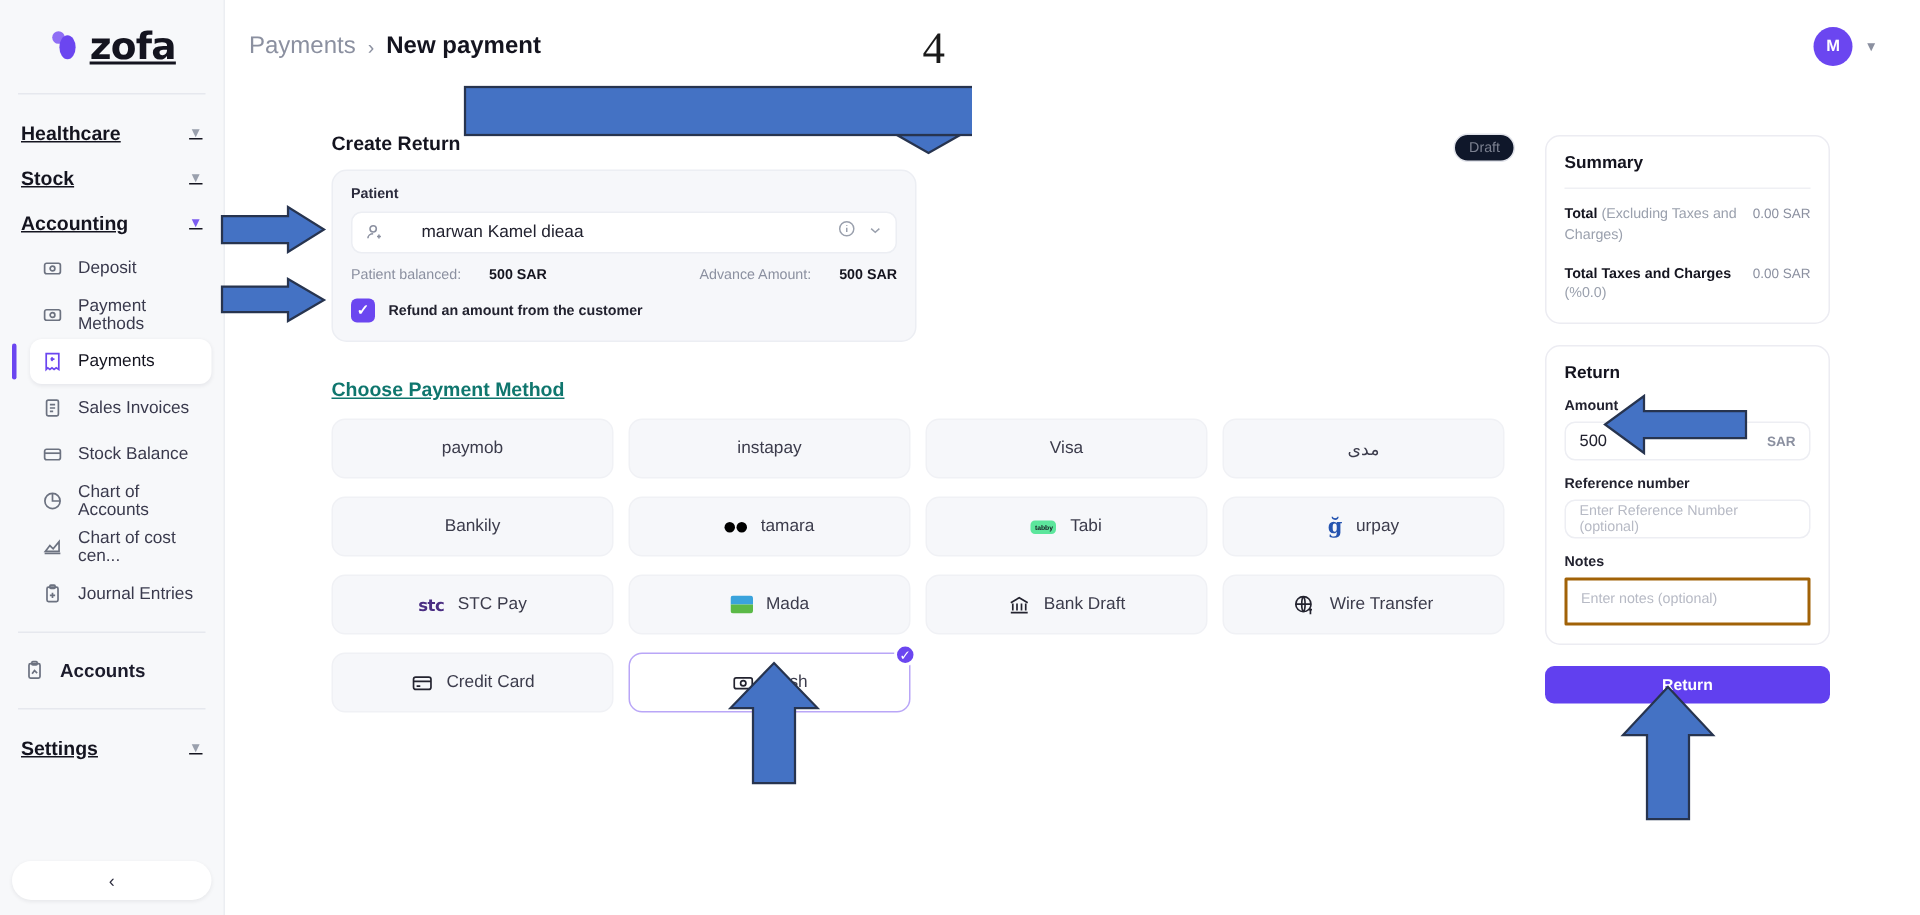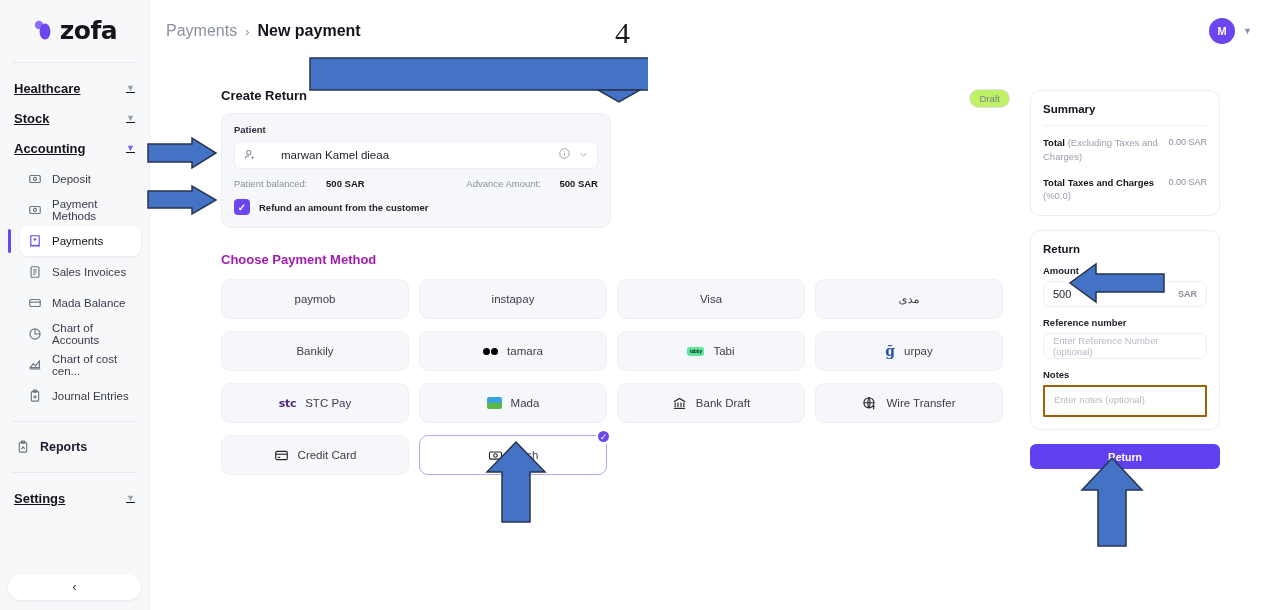--- a/index.html
+++ b/index.html
@@ -15,21 +15,21 @@
   .sidebar {
     width: 150px; height: 610px;
     background: #f7f8fa;
     border-right: 1px solid #eceef2;
     padding: 0 8px;
     position: relative;
     flex: 0 0 150px;
   }
   .logo-row { display: flex; align-items: center; justify-content: center; height: 52px; padding-top: 8px; }
   .logo-mark { width: 24px; height: 24px; position: relative; margin-right: 4px; }
-  .logo-text { font-size: 25px; font-weight: 700; letter-spacing: -.5px; color: #14141f; position: relative; font-family: "DejaVu Sans", sans-serif; }
+  .logo-text { font-size: 25px; font-weight: 700; letter-spacing: -.5px; color: #14141f; position: relative; font-family: "DejaVu Sans", sans-serif; text-decoration: underline; }
 
   .nav-item {
     display: flex; align-items: center; gap: 10px;
     height: 30px; padding: 0 8px; margin: 2px 0;
     border-radius: 8px; cursor: pointer;
     font-size: 12.5px; color: #1b1b2b; font-weight: 700;
   }
   .nav-item.dash { margin-top: 2px; }
   .divider { height: 1px; background: #e6e8ee; margin: 10px 4px; }
 
@@ -85,21 +85,21 @@
 
   .content { display: flex; padding: 0 26px 0 16px; gap: 18px; }
   .col-left { width: 846px; flex: 0 0 846px; position: relative; }
   .col-right { width: 190px; flex: 0 0 190px; }
 
   .section-title { font-size: 13px; font-weight: 700; color: #14141f; margin: 26px 0 10px 55px; }
 
   .draft-badge {
     position: absolute; right: 2px; top: 27px;
     border: 1px solid #e1e3ea; border-radius: 11px;
-    font-size: 9.5px; color: #7b8090; padding: 3px 9px; background: #bef264;
+    font-size: 9.5px; color: #7b8090; padding: 3px 9px; background: #0f172a;
   }
 
   .patient-card {
     margin-left: 55px; width: 390px;
     background: #f6f7fa; border: 1px solid #eceef3;
     border-radius: 10px; padding: 10px 12px 12px;
   }
   .f-label { font-size: 9.5px; font-weight: 700; color: #2b2b3d; margin-bottom: 6px; }
   .patient-input {
     height: 28px; background: #fff; border: 1px solid #eceef3; border-radius: 7px;
@@ -114,21 +114,21 @@
   .balrow .right { margin-left: auto; }
 
   .checkrow { display: flex; align-items: center; gap: 9px; margin-top: 10px; cursor: pointer; }
   .checkbox {
     width: 16px; height: 16px; border-radius: 4px; background: #6b46f0;
     display: flex; align-items: center; justify-content: center;
     color: #fff; font-size: 10px; font-weight: 700;
   }
   .checklabel { font-size: 9.5px; font-weight: 700; color: #22222f; }
 
-  .pm-title { font-size: 13px; font-weight: 700; color: #a21caf; margin: 24px 0 12px 55px; }
+  .pm-title { font-size: 13px; font-weight: 700; color: #0f766e; margin: 24px 0 12px 55px; text-decoration: underline; }
 
   .pm-grid {
     margin-left: 55px; display: grid;
     grid-template-columns: repeat(4, 188px); gap: 12px 10px;
   }
   .pm-card {
     height: 40px; background: #f6f7fa; border: 1px solid #f0f1f5;
     border-radius: 9px; display: flex; align-items: center; justify-content: center;
     gap: 9px; cursor: pointer; position: relative;
     font-size: 11.5px; color: #3c3c4c;
@@ -260,21 +260,21 @@
       <span>Sales Invoices</span>
     </div>
 
     <div class="sub-item">
       <span class="ico">
         <svg viewBox="0 0 16 16" fill="none" stroke="currentColor" stroke-width="1.3">
           <rect x="2" y="4" width="12" height="8" rx="1.5"></rect>
             <path d="M2 7h12"></path>
         </svg>
       </span>
-      <span>Mada Balance</span>
+      <span>Stock Balance</span>
     </div>
 
     <div class="sub-item">
       <span class="ico">
         <svg viewBox="0 0 16 16" fill="none" stroke="currentColor" stroke-width="1.3">
           <circle cx="8" cy="8" r="5.8"></circle>
             <path d="M8 2.2V8h5.8"></path>
         </svg>
       </span>
       <span>Chart of Accounts</span>
@@ -304,21 +304,21 @@
     <div class="divider"></div>
 
     <div class="nav-item">
       <span class="ico">
         <svg viewBox="0 0 16 16" fill="none" stroke="currentColor" stroke-width="1.3">
           <rect x="3.8" y="2.8" width="8.4" height="11" rx="1.2"></rect>
             <rect x="6" y="1.3" width="4" height="2.4" rx=".7"></rect>
           <path d="M6.2 10.5 8 8l2 2"></path>
         </svg>
       </span>
-      <span>Reports</span>
+      <span>Accounts</span>
     </div>
 
     <div class="divider"></div>
 
     <div class="group-head">
       <span>Settings</span>
       <span class="chev">▼</span>
     </div>
 
     <div class="collapse-btn">

